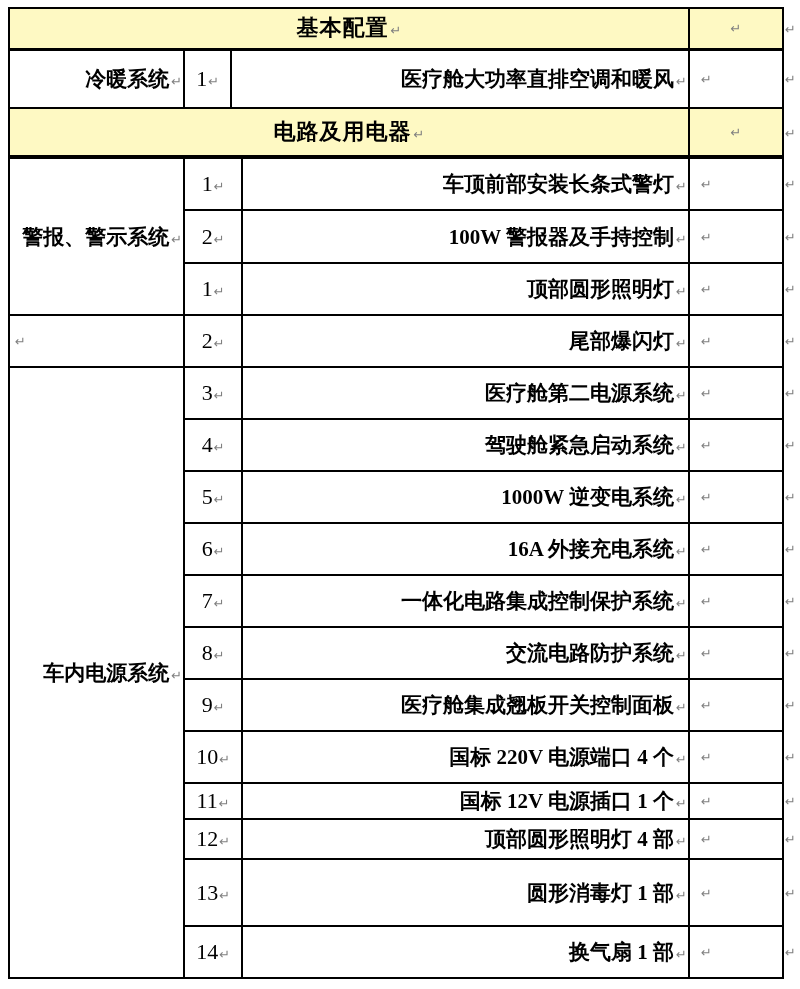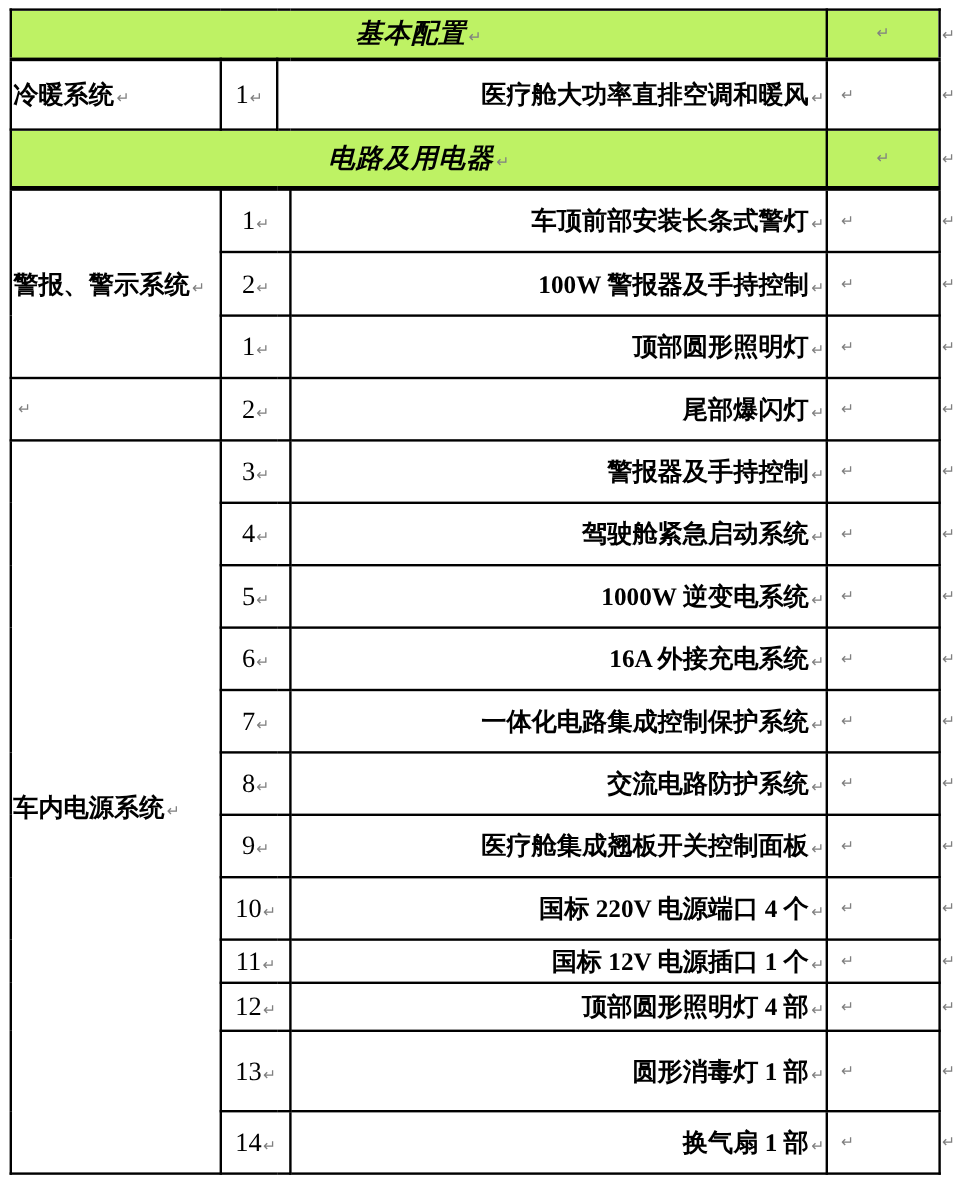--- a/index.html
+++ b/index.html
@@ -17,27 +17,27 @@
     position: absolute; left: 8px; top: 7px;
     border-collapse: collapse;
     table-layout: fixed;
   }
   table.cfg td { vertical-align: middle; overflow: hidden; }
 
   td.cell { border: 2px solid #000000; }
   td.ghost { border: none; background: transparent; text-align: left; padding-left: 1px; }
 
   
-  tr.hdr-row td.cell { background: #bef264; font-style: italic; }
+  tr.hdr-row td.cell { background: #fef9c3; }
   td.hdr { text-align: center; font-weight: bold; font-size: 22px; letter-spacing: 1px; }
   td.hdr-remark { text-align: center; }
   tr.hdr-a td.cell { border-bottom-width: 3px; }
   tr.hdr-b td.cell { border-bottom-width: 4px; }
 
-  td.cat { text-align: left; font-weight: bold; font-size: 21px; }
+  td.cat { text-align: right; font-weight: bold; font-size: 21px; }
   td.cat-empty { text-align: left; padding-left: 5px; }
   td.num { text-align: center; font-size: 22px; font-weight: normal; }
   td.desc { text-align: right; padding-left: 8px; font-weight: bold; font-size: 21px; }
   td.remark { text-align: left; padding-left: 11px; }
 
   .pm {
     font-family: "DejaVu Sans", sans-serif;
     font-weight: normal;
     font-size: 13px;
     color: #808080;
@@ -105,21 +105,21 @@
       <td class="cell cat-empty"><span class="pm">↵</span></td>
       <td class="cell num" colspan="2"><span>2</span><span class="pm">↵</span></td>
       <td class="cell desc"><span>尾部爆闪灯</span><span class="pm">↵</span></td>
       <td class="cell remark"><span class="pm">↵</span></td>
       <td class="ghost"><span class="pm">↵</span></td>
     </tr>
 
     <tr style="height:52px">
       <td class="cell cat" rowspan="12"><span>车内电源系统</span><span class="pm">↵</span></td>
       <td class="cell num" colspan="2"><span>3</span><span class="pm">↵</span></td>
-      <td class="cell desc"><span>警报器及手持控制</span><span class="pm">↵</span></td>
+      <td class="cell desc"><span>医疗舱第二电源系统</span><span class="pm">↵</span></td>
       <td class="cell remark"><span class="pm">↵</span></td>
       <td class="ghost"><span class="pm">↵</span></td>
     </tr>
     <tr style="height:52px">
       <td class="cell num" colspan="2"><span>4</span><span class="pm">↵</span></td>
       <td class="cell desc"><span>驾驶舱紧急启动系统</span><span class="pm">↵</span></td>
       <td class="cell remark"><span class="pm">↵</span></td>
       <td class="ghost"><span class="pm">↵</span></td>
     </tr>
     <tr style="height:52px">

